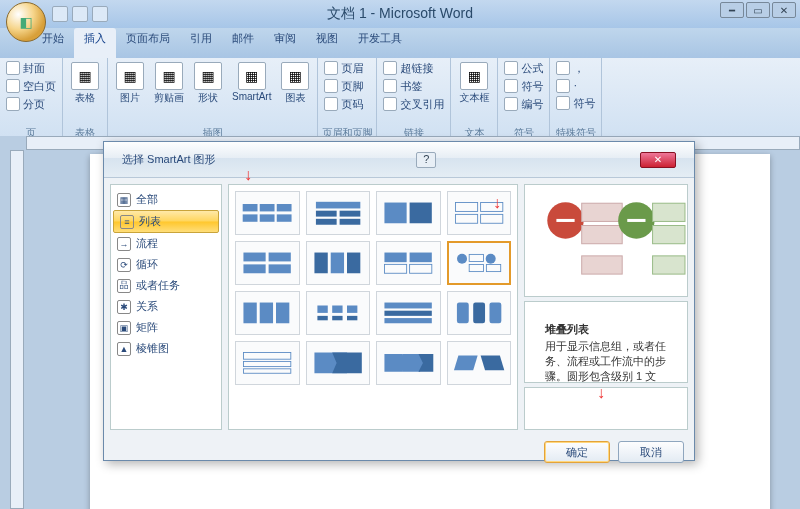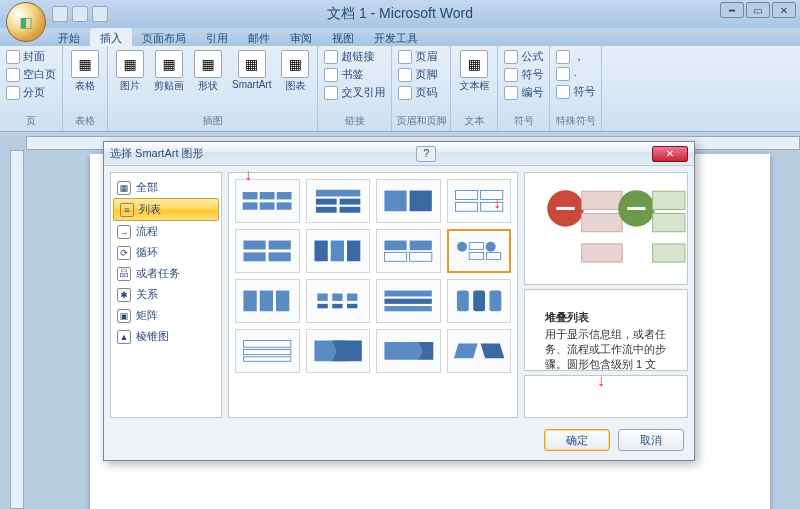--- a/index.html
+++ b/index.html
@@ -8,45 +8,45 @@
 
 .titlebar{height:28px;background:linear-gradient(#c3d8ef,#a7c6e8);display:flex;align-items:center;position:relative}
 .office-btn{width:40px;height:40px;border-radius:50%;background:radial-gradient(circle at 30% 30%,#fff,#f6d58a 40%,#d8a03a 70%);border:1px solid #8a6a2e;position:absolute;left:6px;top:2px;z-index:10;display:flex;align-items:center;justify-content:center;font-size:14px;color:#4a7}
 .qat{margin-left:52px;display:flex;gap:4px}
 .qat span{width:16px;height:16px;background:#dce9f7;border:1px solid #9ab;border-radius:2px}
 .title{position:absolute;left:50%;transform:translateX(-50%);color:#2a4a6a;font-size:14px}
 .winctrl{position:absolute;right:4px;top:2px;display:flex;gap:2px}
 .winctrl span{width:24px;height:16px;background:#b8cee6;border:1px solid #789;display:flex;align-items:center;justify-content:center;color:#345;font-size:10px;border-radius:2px}
 
 
-.tabs{height:18px;display:flex;padding-left:48px;background:linear-gradient(#bfd6ec,#a8c5e4)}
+.tabs{height:30px;display:flex;padding-left:32px;background:linear-gradient(#bfd6ec,#a8c5e4)}
 .tab{padding:3px 10px;color:#2a4a7a;cursor:pointer}
 .tab.active{background:#e8eff8;border-radius:3px 3px 0 0;color:#15428b}
 
 
 .ribbon{height:86px;background:linear-gradient(#e7eff8,#cfe0f2);border-bottom:1px solid #9ab;display:flex}
 .group{border-right:1px solid #b0c4da;display:flex;flex-direction:column;padding:2px 4px}
 .group-body{flex:1;display:flex;align-items:flex-start;gap:2px}
 .group-label{text-align:center;color:#5a7a9a;font-size:10px;padding:1px 0}
 .rbtn{display:flex;flex-direction:column;align-items:center;gap:1px;padding:2px 4px;cursor:pointer;min-width:36px}
 .rbtn .ic{width:28px;height:28px;background:#fff;border:1px solid #9ab;border-radius:2px;display:flex;align-items:center;justify-content:center;font-size:14px}
 .rbtn .lb{font-size:10px;color:#2a4a7a;text-align:center}
 .small-list{display:flex;flex-direction:column;gap:1px}
-.srow{display:flex;align-items:flex-end;gap:3px;padding:1px 2px;color:#2a4a7a;font-size:10px;cursor:pointer}
+.srow{display:flex;align-items:flex-start;gap:3px;padding:1px 2px;color:#2a4a7a;font-size:10px;cursor:pointer}
 .srow .si{width:14px;height:14px;background:#fff;border:1px solid #9ab;border-radius:2px}
 
 
 .docarea{position:absolute;top:136px;left:0;right:0;bottom:0;background:#b9cde2}
 .ruler-h{position:absolute;top:0;left:26px;right:0;height:14px;background:#e8eff8;border:1px solid #9ab}
 .ruler-v{position:absolute;top:14px;left:10px;width:14px;bottom:0;background:#e8eff8;border:1px solid #9ab}
 .page{position:absolute;left:90px;top:18px;width:680px;height:460px;background:#fff;box-shadow:0 2px 6px rgba(0,0,0,.3)}
 
 
 .dialog{position:absolute;left:103px;top:141px;width:592px;height:320px;background:#eef2f6;border:1px solid #6b8aab;box-shadow:3px 3px 10px rgba(0,0,0,.3)}
-.dlg-title{height:24px;background:linear-gradient(#fdfefe,#e7eef5 45%,#d7e3ef 46%,#e4edf4);display:flex;align-items:center;padding:0 6px;border-bottom:1px solid #b8c8d8}
+.dlg-title{height:36px;background:linear-gradient(#fdfefe,#e7eef5 45%,#d7e3ef 46%,#e4edf4);display:flex;align-items:center;padding:0 18px;border-bottom:1px solid #b8c8d8}
 .dlg-title .t{color:#2a4a7a;font-size:11px}
 .dlg-title .close{margin-left:auto;width:36px;height:16px;background:linear-gradient(#e79,#c23);border:1px solid #812;border-radius:2px;color:#fff;text-align:center;line-height:13px;font-size:10px}
 .dlg-title .qm{width:20px;height:16px;margin-left:auto;border:1px solid #9ab;border-radius:2px;text-align:center;line-height:13px;color:#345;margin-right:3px;background:#e8eff6}
 .dlg-body{display:flex;height:258px;padding:6px;gap:6px}
 
 .catlist{width:112px;border:1px solid #bcc;background:#fff;padding:4px 0}
 .cat{display:flex;align-items:center;gap:5px;padding:3px 6px;color:#2a4a7a;cursor:pointer}
 .cat .ci{width:14px;height:14px;border:1px solid #888;border-radius:2px;display:flex;align-items:center;justify-content:center;font-size:9px}
 .cat.sel{background:linear-gradient(#ffe9a8,#ffd65e 48%,#ffc72d 52%,#ffde7a);border:1px solid #c9a43a;margin:0 2px;border-radius:2px}
 
@@ -154,52 +154,52 @@
           <div class="lb">图表</div>
         </div>
       </div>
       <div class="group-label">插图</div>
     </div>
     <div class="group">
       <div class="group-body">
         <div class="small-list">
           <div class="srow">
             <span class="si"></span>
+            <span>页眉</span>
+          </div>
+          <div class="srow">
+            <span class="si"></span>
+            <span>页脚</span>
+          </div>
+          <div class="srow">
+            <span class="si"></span>
+            <span>页码</span>
+          </div>
+        </div>
+      </div>
+      <div class="group-label">页眉和页脚</div>
+    </div>
+    <div class="group">
+      <div class="group-body">
+        <div class="small-list">
+          <div class="srow">
+            <span class="si"></span>
             <span>超链接</span>
           </div>
           <div class="srow">
             <span class="si"></span>
             <span>书签</span>
           </div>
           <div class="srow">
             <span class="si"></span>
             <span>交叉引用</span>
           </div>
         </div>
       </div>
       <div class="group-label">链接</div>
-    </div>
-    <div class="group">
-      <div class="group-body">
-        <div class="small-list">
-          <div class="srow">
-            <span class="si"></span>
-            <span>页眉</span>
-          </div>
-          <div class="srow">
-            <span class="si"></span>
-            <span>页脚</span>
-          </div>
-          <div class="srow">
-            <span class="si"></span>
-            <span>页码</span>
-          </div>
-        </div>
-      </div>
-      <div class="group-label">页眉和页脚</div>
     </div>
     <div class="group">
       <div class="group-body">
         <div class="rbtn">
           <div class="ic">▦</div>
           <div class="lb">文本框</div>
         </div>
       </div>
       <div class="group-label">文本</div>
     </div>

